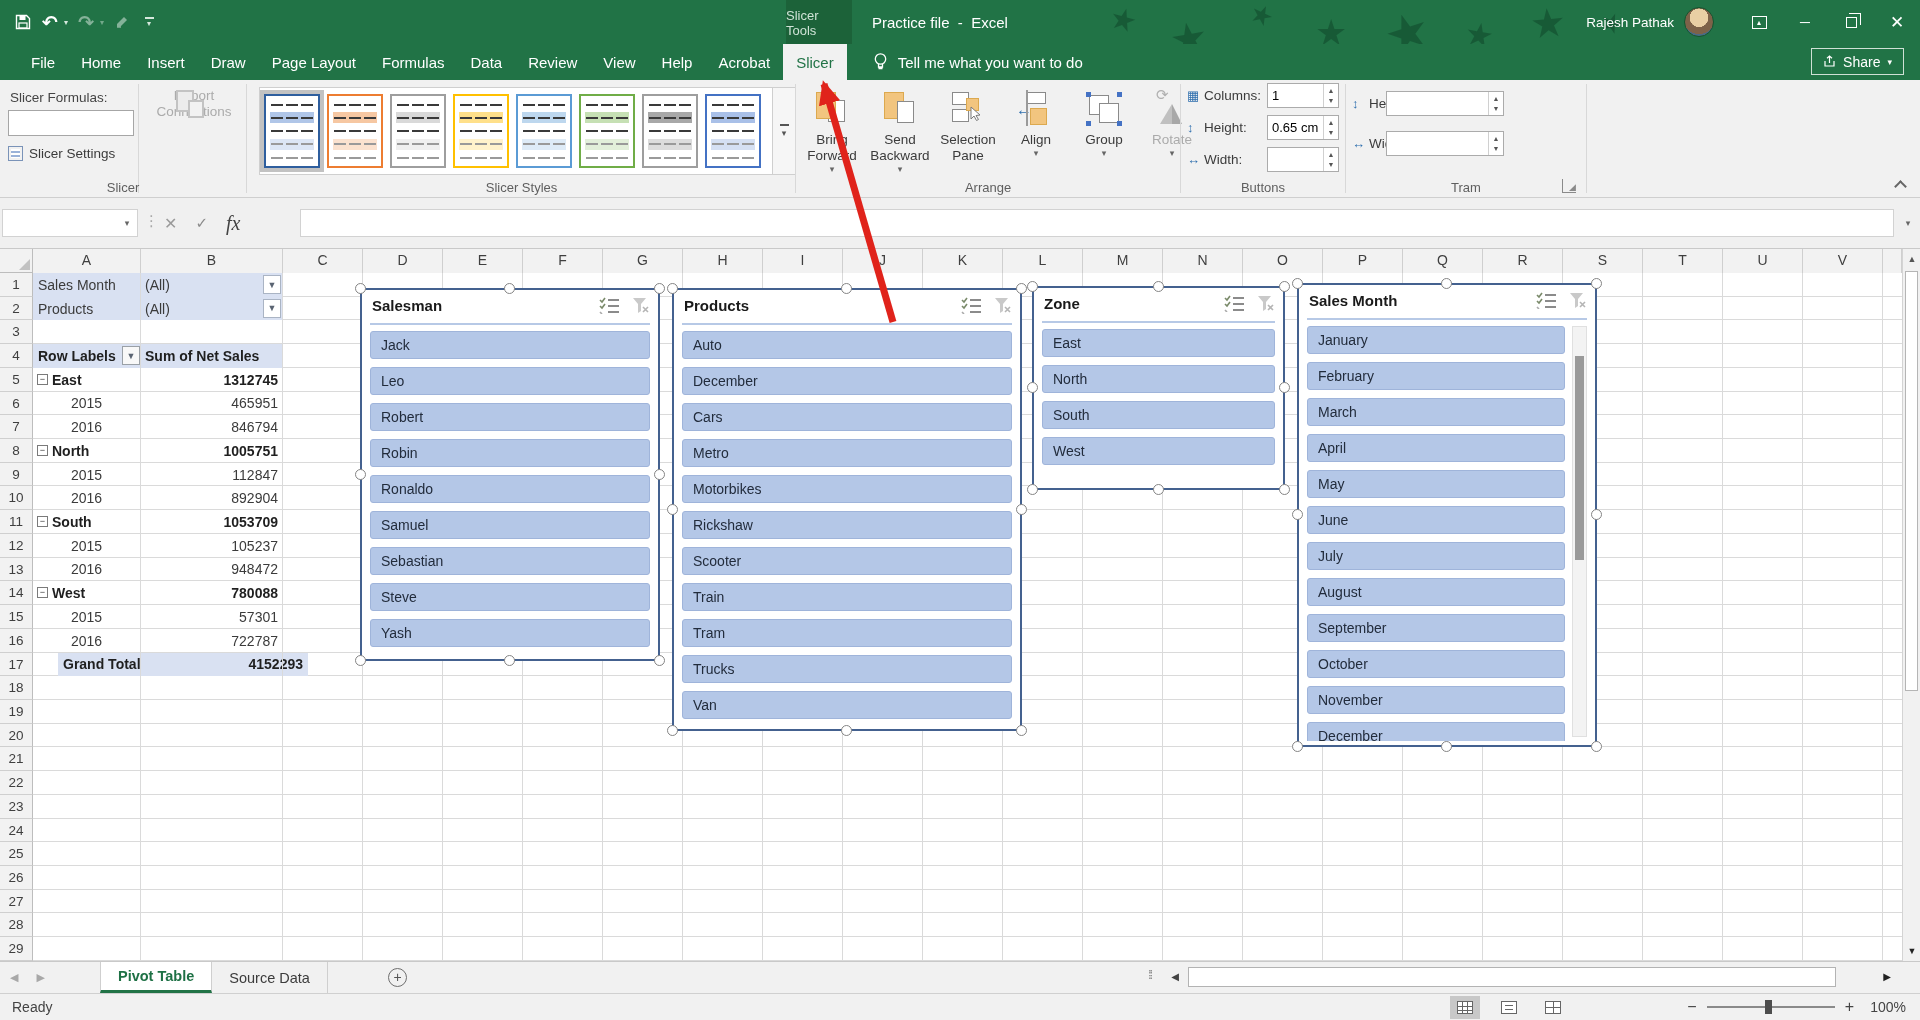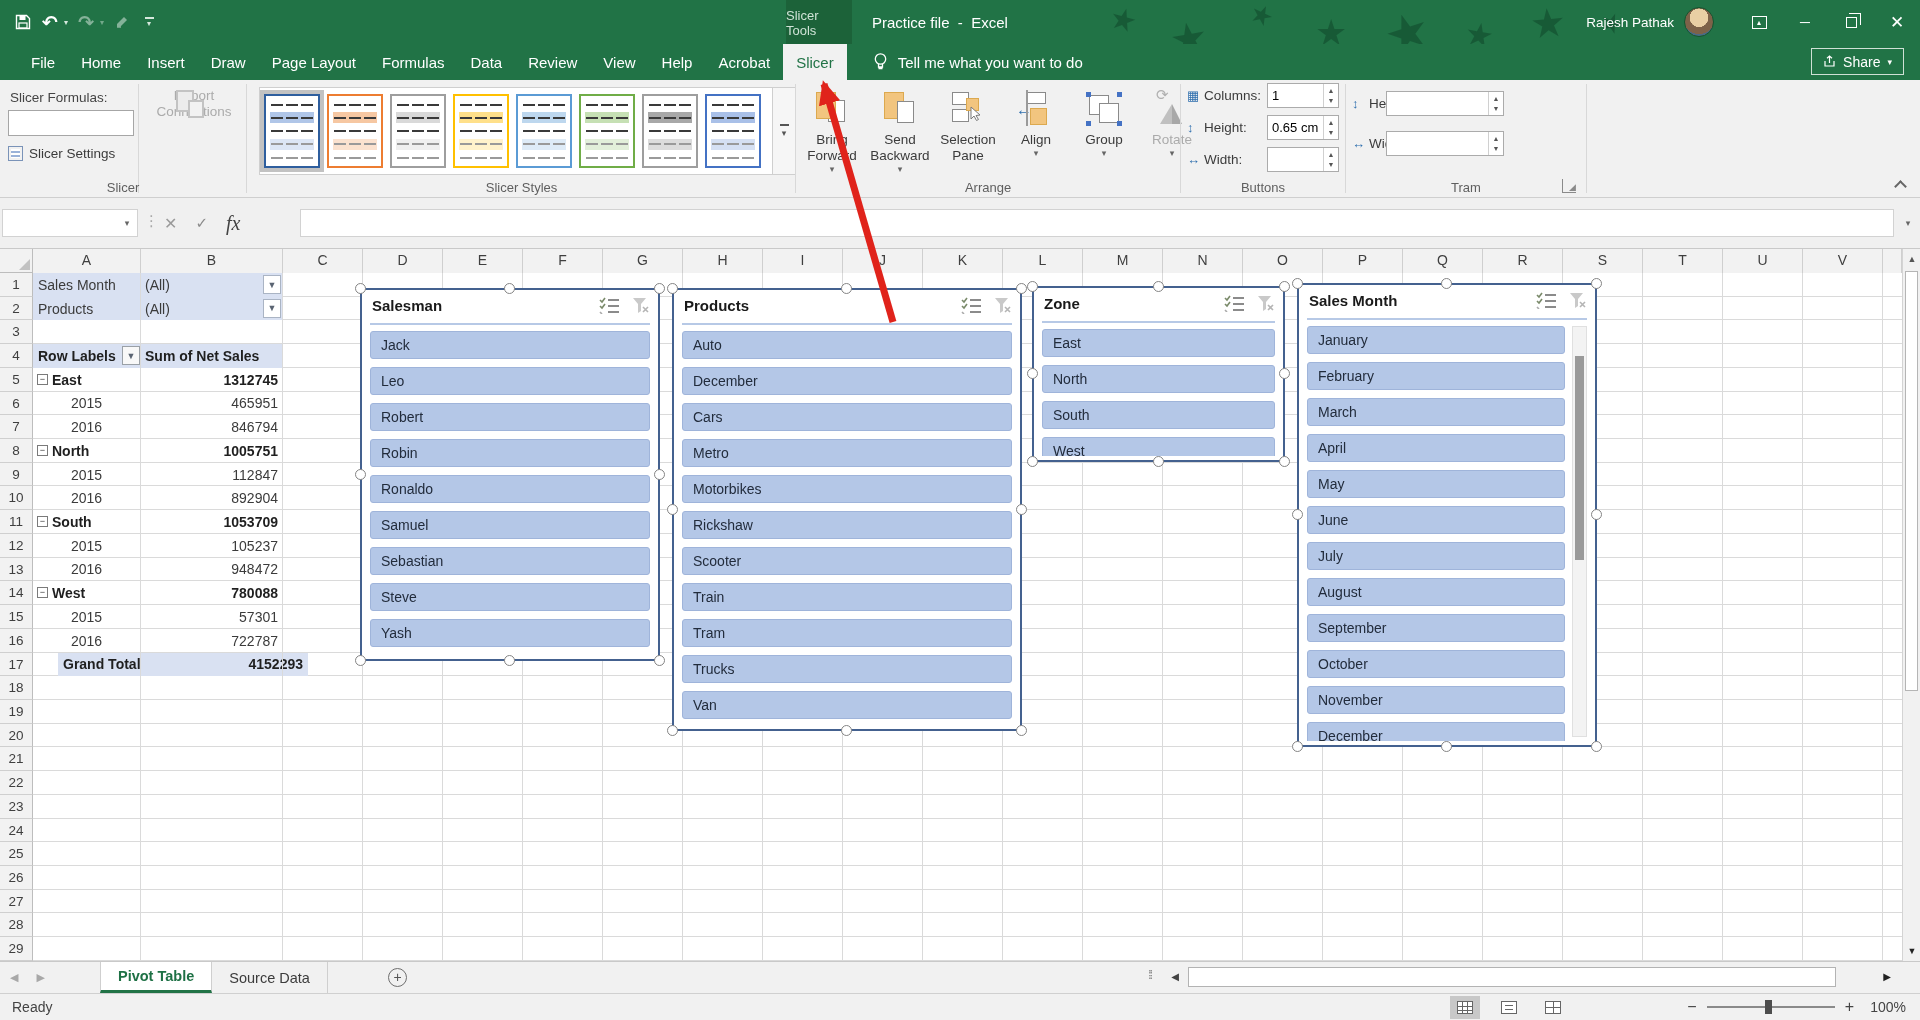--- a/index.html
+++ b/index.html
@@ -122,21 +122,21 @@
   .pnum{position:absolute;right:5px;text-align:right;white-space:nowrap}
   .pb{font-weight:bold;color:#1f1f1f}
   .pdd{position:absolute;right:2px;top:2px;width:18px;height:19px;background:#fff;border:1px solid #aab4c4;color:#5a6472;font-size:9px;display:flex;align-items:center;justify-content:center}
   .pdd2{position:absolute;left:89px;top:2px;width:18px;height:19px;background:#f8f8f8;border:1px solid #9aa0a6;color:#5a6472;font-size:9px;display:flex;align-items:center;justify-content:center}
   .collapse-box{position:absolute;left:4px;top:6px;width:11px;height:11px;border:1px solid #7a7a7a;background:#fff;font-size:9px;line-height:9px;text-align:center;color:#333}
 
   
   .slicer{position:absolute;background:#fff;border:2px solid #44618f;border-radius:2px;z-index:5}
   .sl0{left:360px;top:288px;width:300px;height:373px}
   .sl1{left:672px;top:288px;width:350px;height:443px}
-  .sl2{left:1032px;top:286px;width:253px;height:176px}
+  .sl2{left:1032px;top:286px;width:253px;height:204px}
   .sl3{left:1297px;top:283px;width:300px;height:464px}
   .sltitle{position:absolute;left:10px;top:7px;font-weight:bold;font-size:15px;color:#1a1a1a}
   .slics{position:absolute;right:8px;top:7px;display:flex;gap:12px;align-items:center}
   .slrule{position:absolute;left:8px;right:8px;top:33px;height:2px;background:#b7c9e6}
   .sitems{position:absolute;left:8px;right:8px;top:41px;bottom:4px;overflow:hidden}
   .sl3 .sitems{right:30px}
   .sitem{height:28px;margin-bottom:8px;background:#b4c7e7;border:1px solid #9fb4da;border-radius:3px;
     padding-left:10px;line-height:26px;font-size:14px;color:#222c3c}
   .slscroll{position:absolute;right:8px;top:41px;bottom:8px;width:15px;background:#f3f3f3;border:1px solid #e0e0e0}
   .slthumb{position:absolute;left:2px;right:2px;top:7%;height:50%;background:#9a9a9a}

